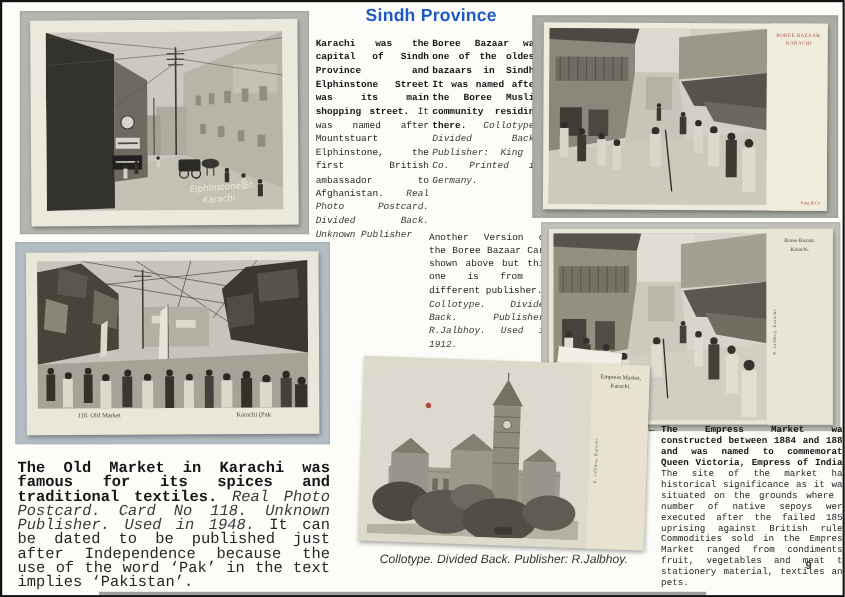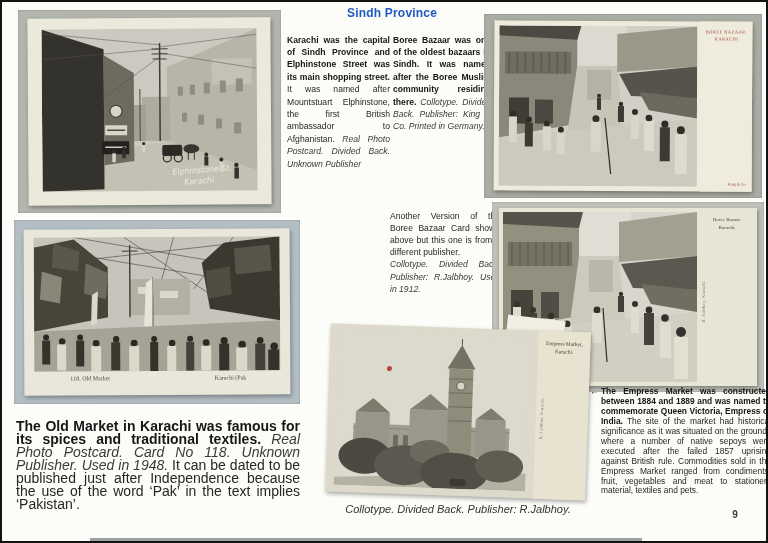--- a/index.html
+++ b/index.html
@@ -7,22 +7,22 @@
         box-sizing:border-box;overflow:hidden;font-family:"Liberation Sans",sans-serif;color:#2a2a2a;}
   .mat{position:absolute;box-shadow:0 0 2px rgba(0,0,0,.25) inset;}
   .card{position:absolute;background:#ebe8dc;box-shadow:1px 2px 4px rgba(0,0,0,.35);}
   .photo{position:absolute;overflow:hidden;background:#c9c6bd;}
   .photo svg{display:block;width:100%;height:100%;}
   .margin-strip{position:absolute;top:0;bottom:0;right:0;}
   .pc-label{font-family:"Liberation Serif",serif;text-align:center;line-height:1.5;padding-top:8px;}
   .vert{position:absolute;writing-mode:vertical-rl;transform:rotate(180deg);font-size:4px;color:#6b685c;
         font-family:"Liberation Serif",serif;letter-spacing:.5px;}
   h1#title{position:absolute;left:280px;top:4px;width:220px;margin:0;text-align:center;
-        font-size:12px;font-weight:bold;color:#1e5ac4;letter-spacing:.2px;}
-  .para{position:absolute;text-align:justify;color:#262626;}
+        font-size:16px;font-weight:bold;color:#1e5ac4;letter-spacing:.2px;}
+  .para{position:absolute;text-align:justify;color:#262626;font-family:Liberation Mono, monospace;}
   .para .b{font-weight:bold;color:#161616;}
   .para .i{font-style:italic;color:#3a3a3a;}
   .col{font-size:8.6px;line-height:12.4px;}
   #para-boree-version{font-size:8.6px;line-height:12.2px;}
   #para-old-market{font-size:14px;line-height:13px;}
   #para-quote{font-size:8.8px;line-height:15px;color:#2e64b0;}
   #para-empress{font-size:8.4px;line-height:9.9px;padding-left:11px;}
   #para-empress .arrow-left{position:absolute;left:0;top:0;color:#161616;font-weight:bold;}
   .arrow-right{position:absolute;right:2px;top:49px;color:#2a2a2a;}
   #empress-caption{position:absolute;left:318px;top:501px;width:276px;text-align:center;

